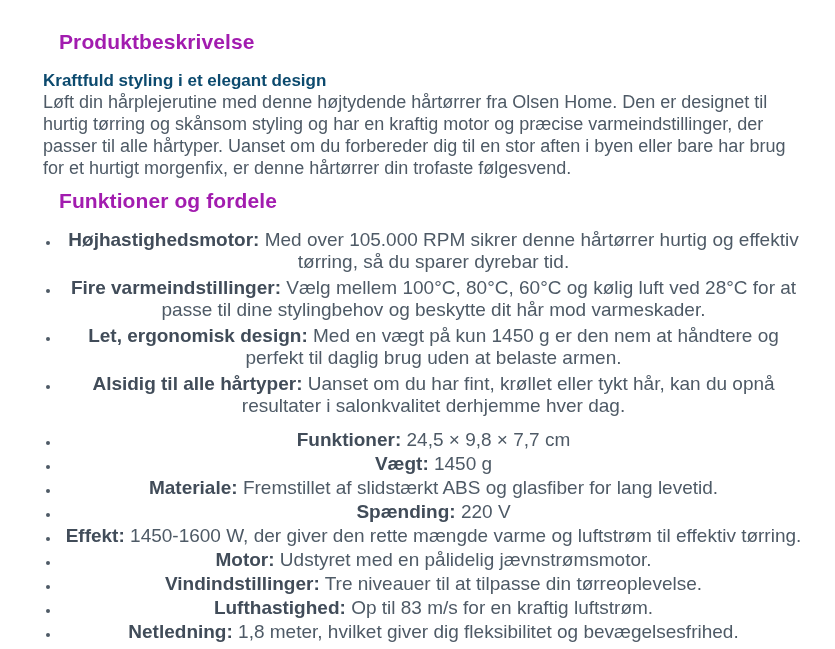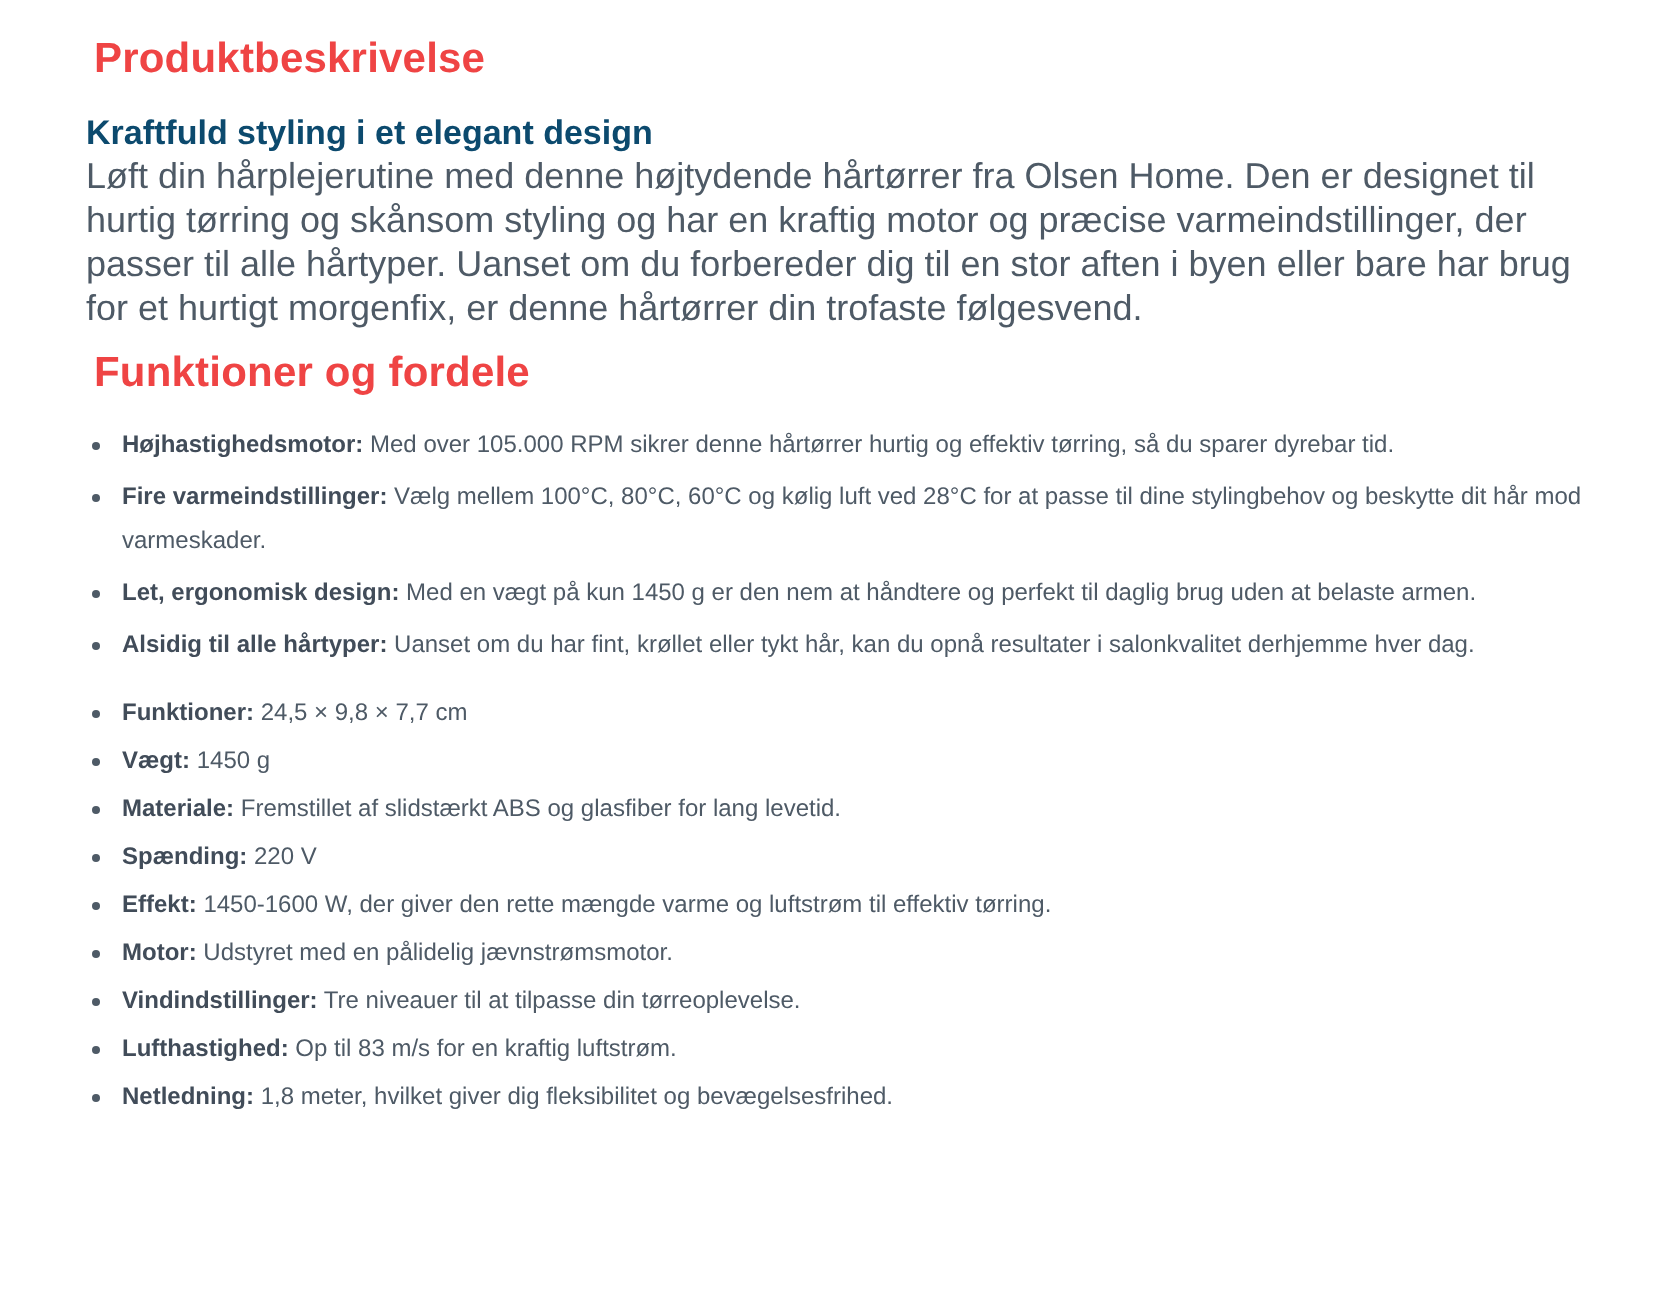--- a/index.html
+++ b/index.html
@@ -11,25 +11,25 @@
     width: 835px;
     height: 649px;
     overflow: hidden;
     font-family: "Liberation Sans", sans-serif;
     color: #4e5a66;
   }
   .page {
     padding: 13px 29px 0 43px;
   }
   h2 {
-    margin: 4px;
+    margin: 16px;
     font-size: 21px;
     line-height: 25px;
     font-weight: 700;
-    color: #ef4444;
+    color: #a21caf;
     letter-spacing: 0.1px;
   }
   h3.subtitle {
     margin: 14px 0 0 0;
     font-size: 17px;
     line-height: 21px;
     font-weight: 700;
     color: #0c4a6e;
   }
   p.intro {
@@ -39,24 +39,25 @@
     color: #4e5a66;
   }
   h2.section-1 { margin-top: 9px; }
   h2.section-2 { margin-top: 8px; }
   ul.bullet-list {
     margin: 12px 0 0 0;
     padding: 0 0 0 17px;
     list-style: disc outside;
   }
   ul.bullet-list li {
-    font-size: 12px;
+    font-size: 19px;
     line-height: 22px;
     color: #4e5a66;
     padding-left: 1px;
+    text-align: center;
   }
   ul.bullet-list li::marker {
     color: #4e5a66;
     font-size: 12px;
   }
   ul.features li { margin-bottom: 4px; }
   ul.specs li { margin-bottom: 2px; }
   .term {
     font-weight: 700;
     color: #414c59;

